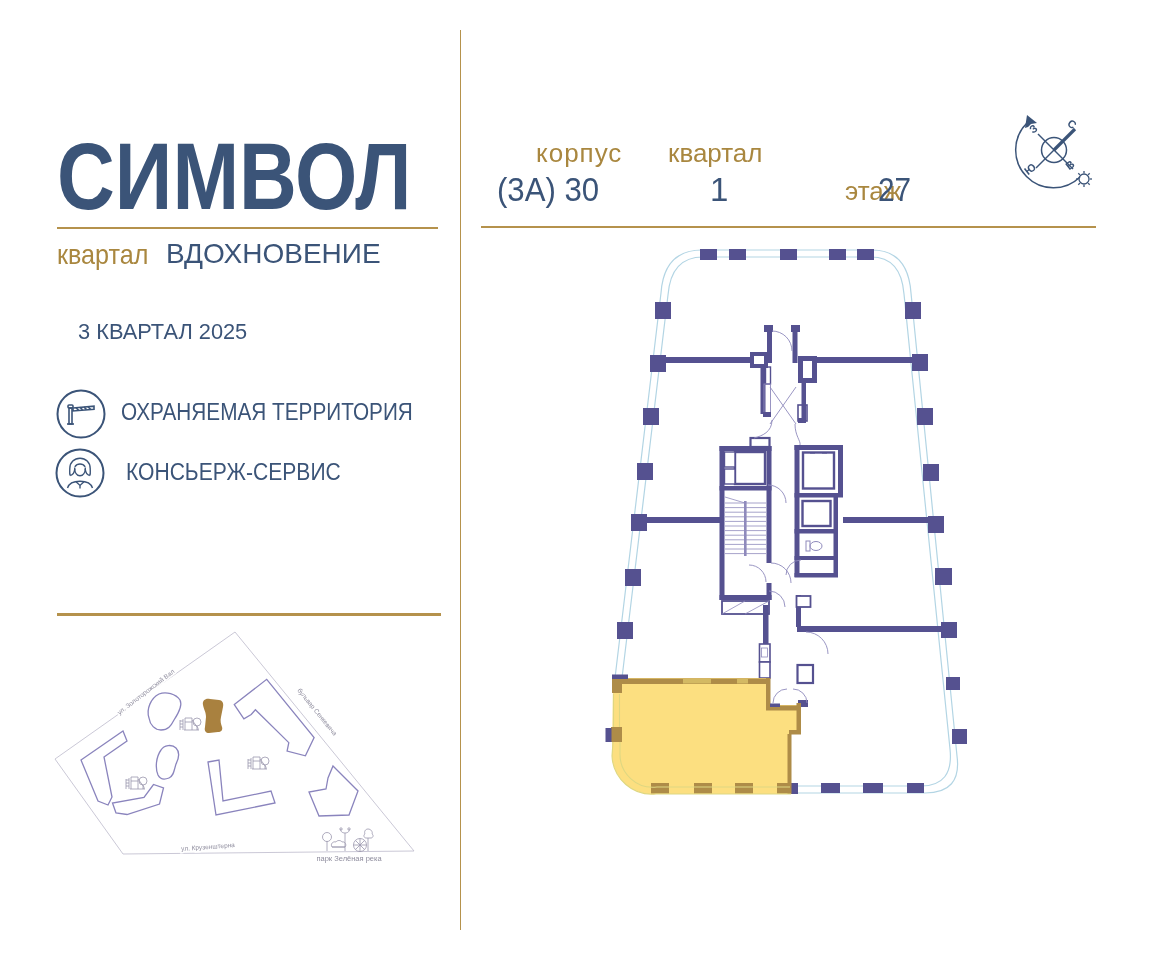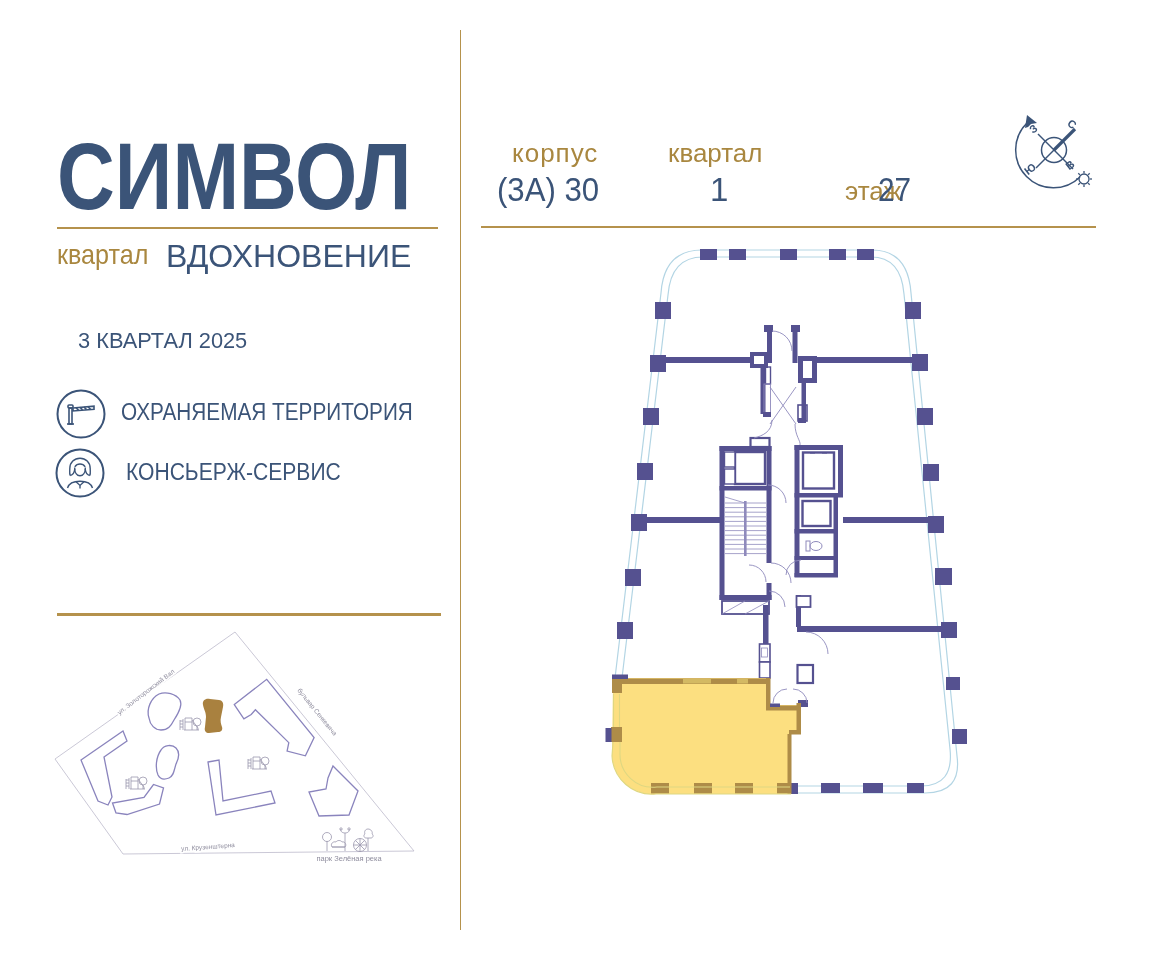--- a/index.html
+++ b/index.html
@@ -10,23 +10,23 @@
   .gold{color:#a9873f;}
 </style>
 </head>
 <body>
 
   <div class="abs" style="left:460px;top:30px;width:1px;height:900px;background:#b5924c;"></div>
 
   <div class="abs navy" id="logo" style="left:57px;top:129px;font-size:95px;font-weight:bold;line-height:1;transform:scaleX(0.843);transform-origin:0 0;">СИМВОЛ</div>
   <div class="abs" style="left:57px;top:227px;width:381px;height:2px;background:#b5924c;"></div>
   <div class="abs gold" id="kv1" style="left:57px;top:241px;font-size:28px;line-height:1;transform:scaleX(0.898);transform-origin:0 0;">квартал</div>
-  <div class="abs navy" id="kv2" style="left:166px;top:240px;font-size:32px;line-height:1;transform:scaleX(1.0);transform-origin:0 0;">ВДОХНОВЕНИЕ</div>
-
-  <div class="abs navy" id="q3" style="left:78px;top:321px;font-size:21.8px;line-height:1;margin-top:9px;">3 КВАРТАЛ 2025</div>
+  <div class="abs navy" id="kv2" style="left:166px;top:240px;font-size:28px;line-height:1;transform:scaleX(1.0);transform-origin:0 0;">ВДОХНОВЕНИЕ</div>
+
+  <div class="abs navy" id="q3" style="left:78px;top:321px;font-size:21.8px;line-height:1;">3 КВАРТАЛ 2025</div>
 
   <svg class="abs" style="left:56px;top:389px;" width="50" height="50" viewBox="0 0 50 50">
     <circle cx="25" cy="25" r="23.5" fill="none" stroke="#3b5478" stroke-width="2"></circle>
     <g stroke="#3b5478" fill="none" stroke-width="1.6">
       <rect x="12" y="16" width="5" height="3" rx="1"></rect>
       <rect x="13" y="19" width="3" height="16"></rect>
       <line x1="11" y1="35" x2="18" y2="35"></line>
       <path d="M17 19 L38 17.2 L38 20.2 L17 22 Z"></path>
       <path d="M20 18.6 l2.5 2.6 M24 18.3 l2.5 2.6 M28 18 l2.5 2.6 M32 17.7 l2.5 2.6"></path>
     </g>
@@ -42,21 +42,21 @@
       <path d="M19.6,19.5 c0,5 2.3,8.3 5.4,8.3 s5.4,-3.3 5.4,-8.3"></path>
       <path d="M12.5,40 c1.5,-5 6,-6.8 12.5,-6.8 s11,1.8 12.5,6.8"></path>
       <path d="M21,33.8 l4,3.6 l4,-3.6"></path>
       <path d="M25,37.4 l0,3"></path>
     </g>
   </svg>
   <div class="abs navy" id="t2" style="left:126px;top:460px;font-size:24.5px;line-height:1;transform:scaleX(0.86);transform-origin:0 0;">КОНСЬЕРЖ-СЕРВИС</div>
 
   <div class="abs" style="left:57px;top:613px;width:384px;height:3px;background:#b5924c;"></div>
 
-  <div class="abs gold" id="h1" style="left:512px;top:140px;font-size:26px;line-height:1;letter-spacing:1px;">корпус</div>
+  <div class="abs gold" id="h1" style="left:536px;top:140px;font-size:26px;line-height:1;letter-spacing:1px;">корпус</div>
   <div class="abs navy" id="h1v" style="left:497px;top:172.5px;font-size:33px;line-height:1;transform:scaleX(0.944);transform-origin:0 0;">(3А) 30</div>
   <div class="abs gold" id="h2" style="left:668px;top:140px;font-size:26px;line-height:1;">квартал</div>
   <div class="abs navy" id="h2v" style="left:710px;top:172.5px;font-size:33px;line-height:1;">1</div>
   <div class="abs gold" id="h3" style="left:845px;top:140px;font-size:26px;line-height:1;margin-top:38px;">этаж</div>
   <div class="abs navy" id="h3v" style="left:877.5px;top:172.5px;font-size:33px;line-height:1;transform:scaleX(0.9);transform-origin:0 0;">27</div>
   <div class="abs" style="left:481px;top:226px;width:615px;height:2px;background:#b5924c;"></div>
 
   <svg class="abs" style="left:1008px;top:103px;" width="100" height="95" viewBox="0 0 100 95">
     <g stroke="#3b5478" fill="none">
       <circle cx="46" cy="47" r="12.5" stroke-width="1.5"></circle>

